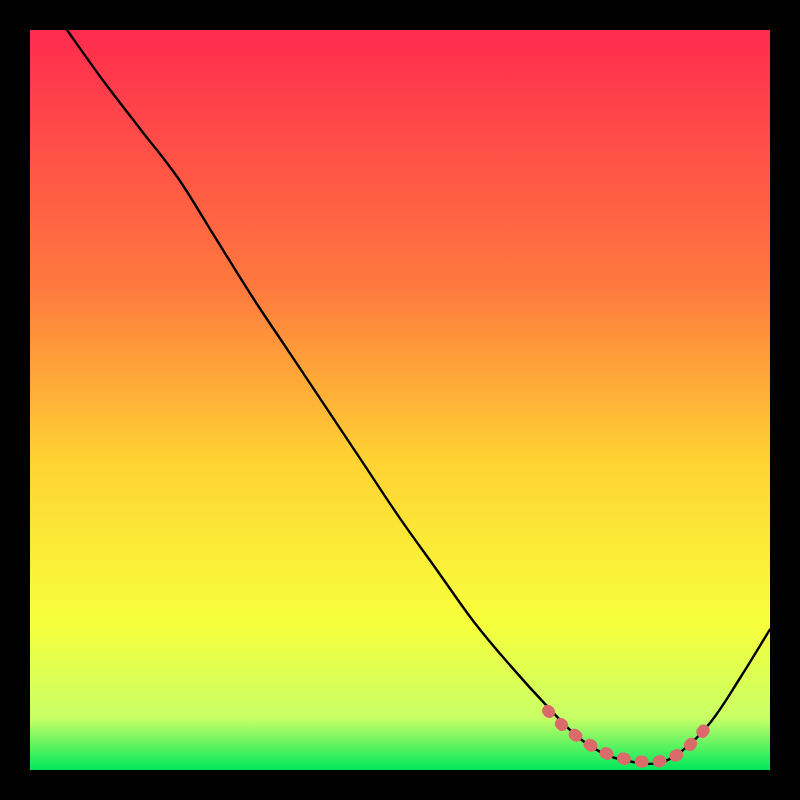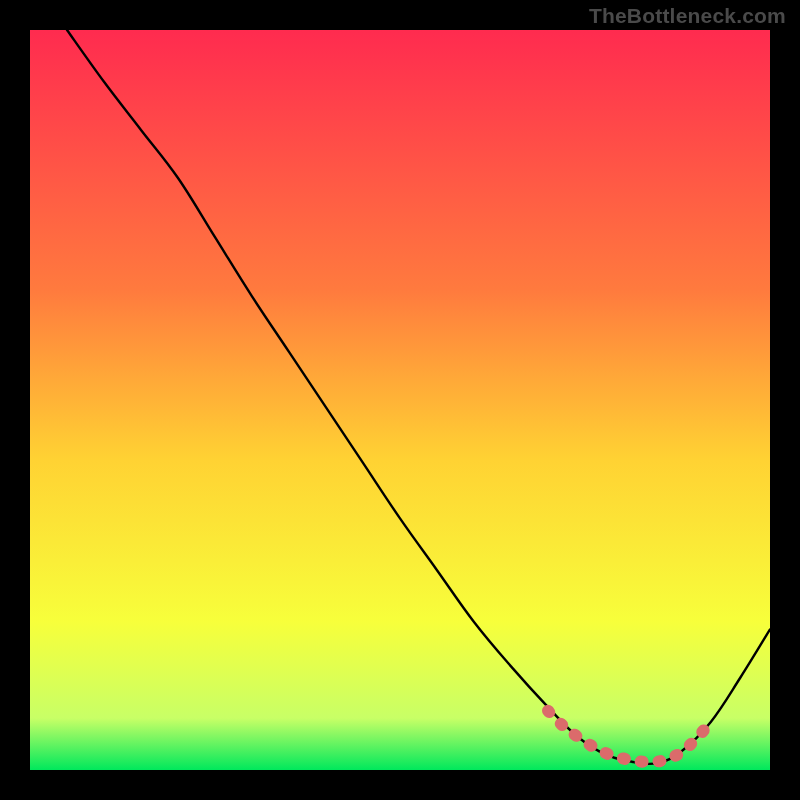--- a/index.html
+++ b/index.html
@@ -32,21 +32,20 @@
     top: 0;
     left: 0;
     z-index: 10;
   }
 </style>
 </head>
 <body style="background: rgb(0, 0, 0);">
 
 <div class="stage">
 
-  <div class="watermark">TheBottleneck.com</div>
 
   <svg id="chart-svg" width="800" height="800" viewBox="0 0 800 800" preserveAspectRatio="none">
     <defs>
       <linearGradient id="heat" x1="0" y1="0" x2="0" y2="1">
         <stop id="g0" offset="0%" stop-color="#ff2b4f"></stop>
         <stop id="g1" offset="35%" stop-color="#ff7a3e"></stop>
         <stop id="g2" offset="58%" stop-color="#ffd233"></stop>
         <stop id="g3" offset="80%" stop-color="#f7ff3b"></stop>
         <stop id="g4" offset="93%" stop-color="#c8ff66"></stop>
         <stop id="g5" offset="100%" stop-color="#00e85c"></stop>

